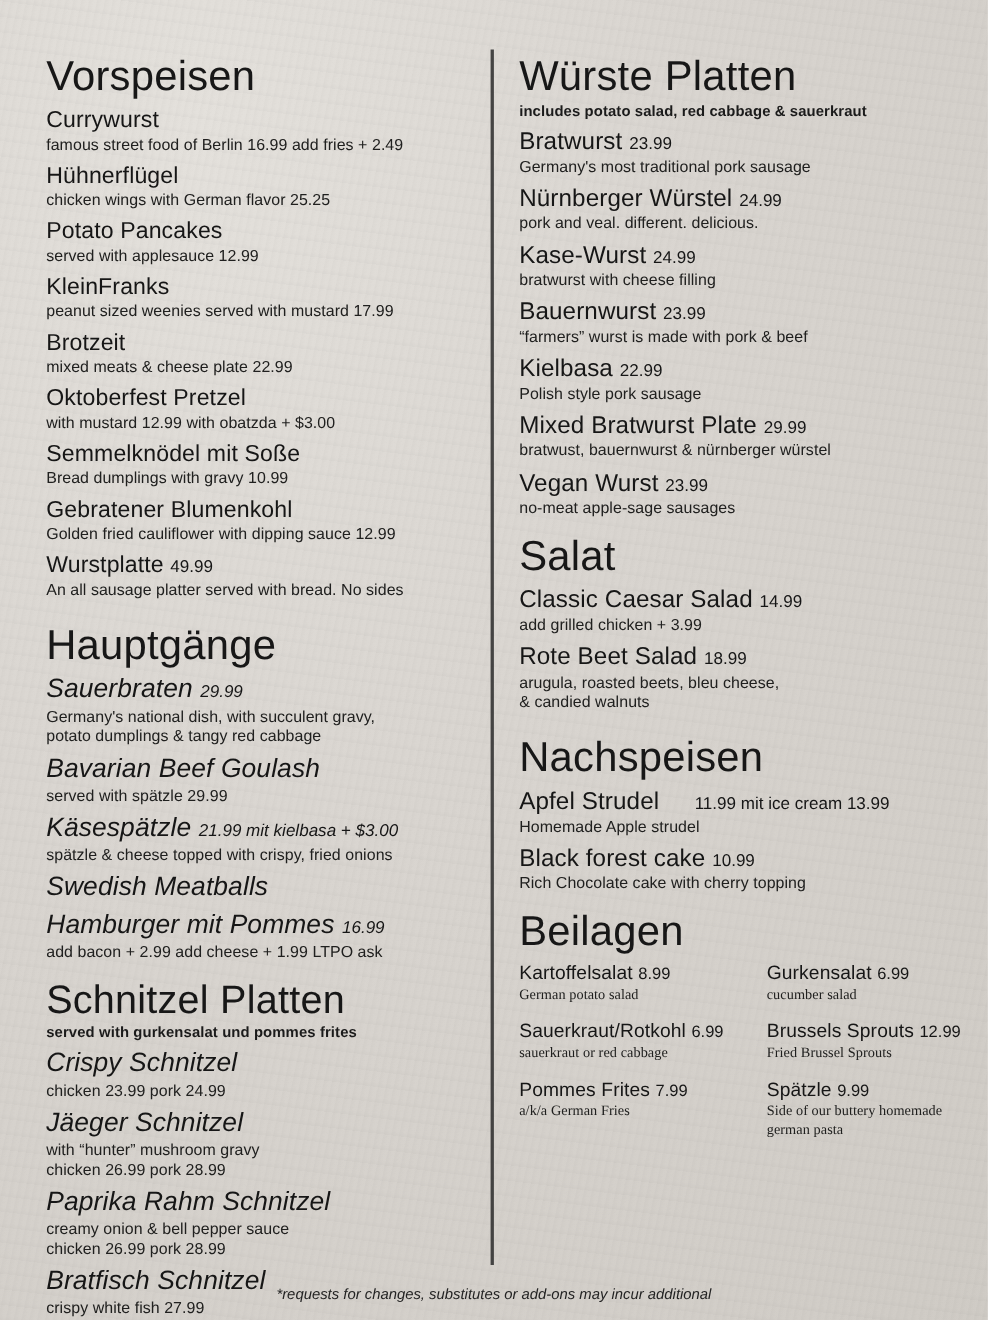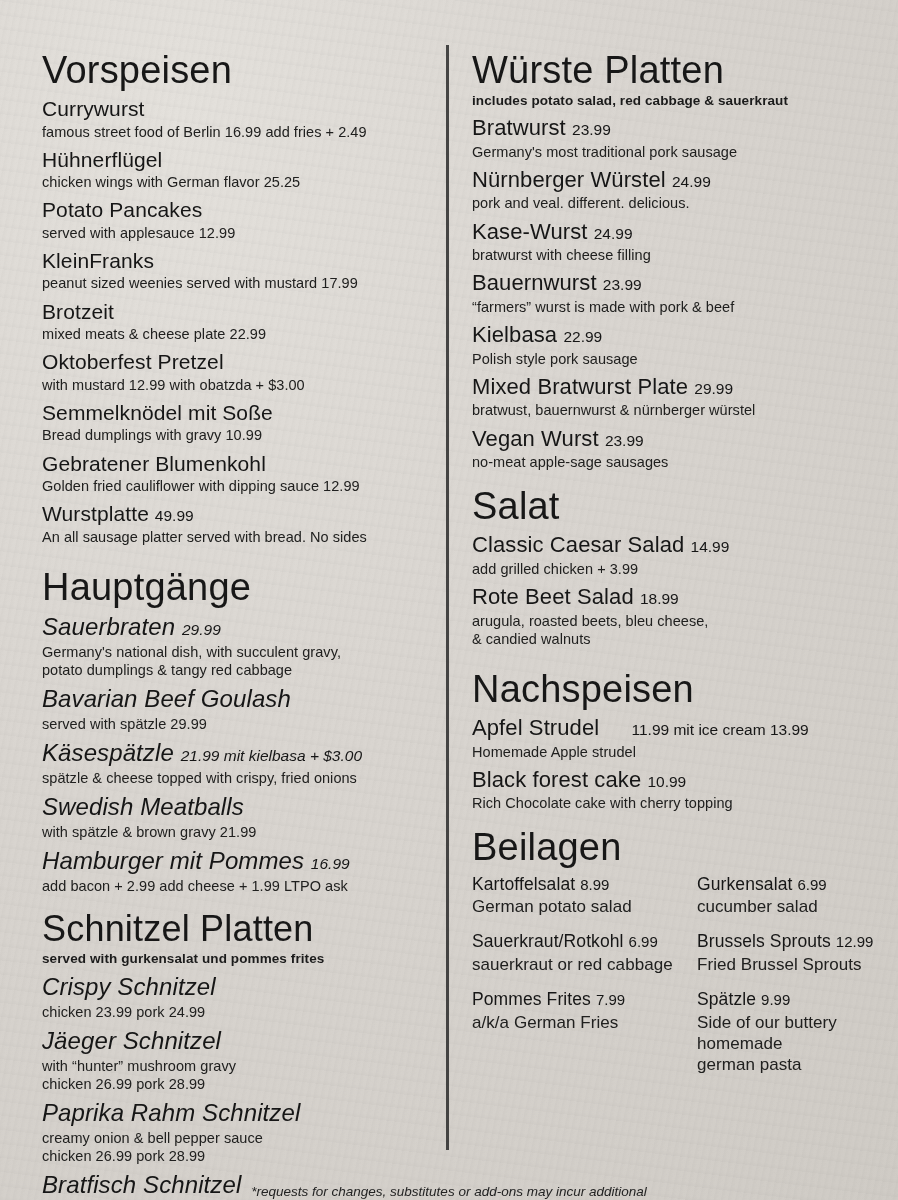--- a/index.html
+++ b/index.html
@@ -113,27 +113,27 @@
   
   .beilagen-grid {
     display: grid;
     grid-template-columns: 215px 1fr;
     column-gap: 10px;
     row-gap: 8px;
     margin-top: 4px;
   }
   .beilagen-grid .item-name { font-size: 17.5px; }
   .beilagen-grid .item-name .price { font-size: 15px; }
-  .beilagen-grid .item-desc { font-size: 17px; }
+  .beilagen-grid .item-desc { font-size: 13px; font-family: Liberation Serif, serif; }
 
   .footer-note {
     position: absolute;
     left: 0;
     right: 0;
-    bottom: 1px;
+    bottom: 16px;
     text-align: center;
     font-family: "Liberation Sans", sans-serif;
     font-style: italic;
     font-size: 13.5px;
     color: #232323;
   }
 </style>
 </head>
 <body>
 
@@ -207,21 +207,20 @@
       </div>
       <div class="item">
         <div class="item-name big-name">
           <span>Käsespätzle</span>
           <span class="price">21.99  mit kielbasa  + $3.00</span>
         </div>
         <div class="item-desc">spätzle &amp; cheese topped with crispy, fried onions</div>
       </div>
       <div class="item">
         <div class="item-name big-name">Swedish Meatballs</div>
-        <div class="item-desc">with spätzle &amp; brown gravy 21.99</div>
       </div>
       <div class="item">
         <div class="item-name big-name">
           <span>Hamburger mit Pommes</span>
           <span class="price">16.99</span>
         </div>
         <div class="item-desc">add bacon  + 2.99   add cheese  + 1.99    LTPO ask</div>
       </div>
     </section>
 

